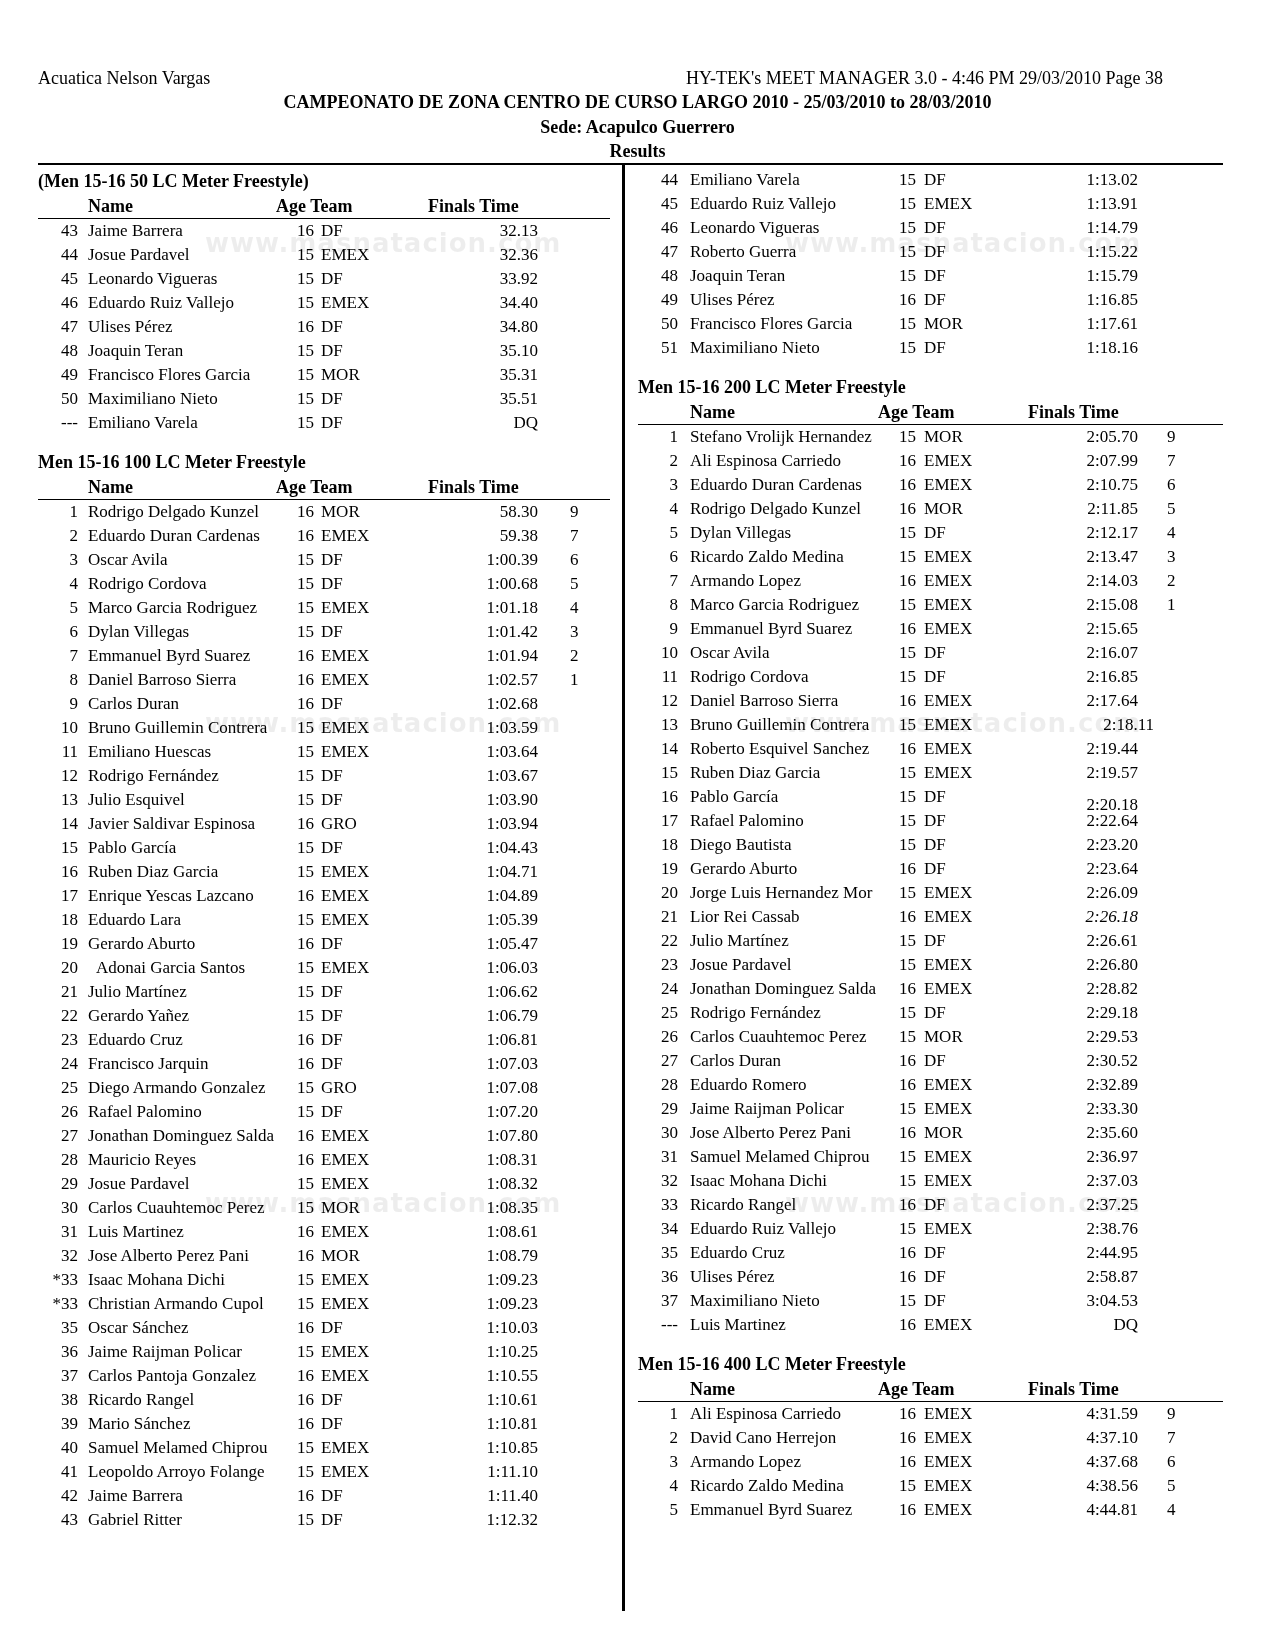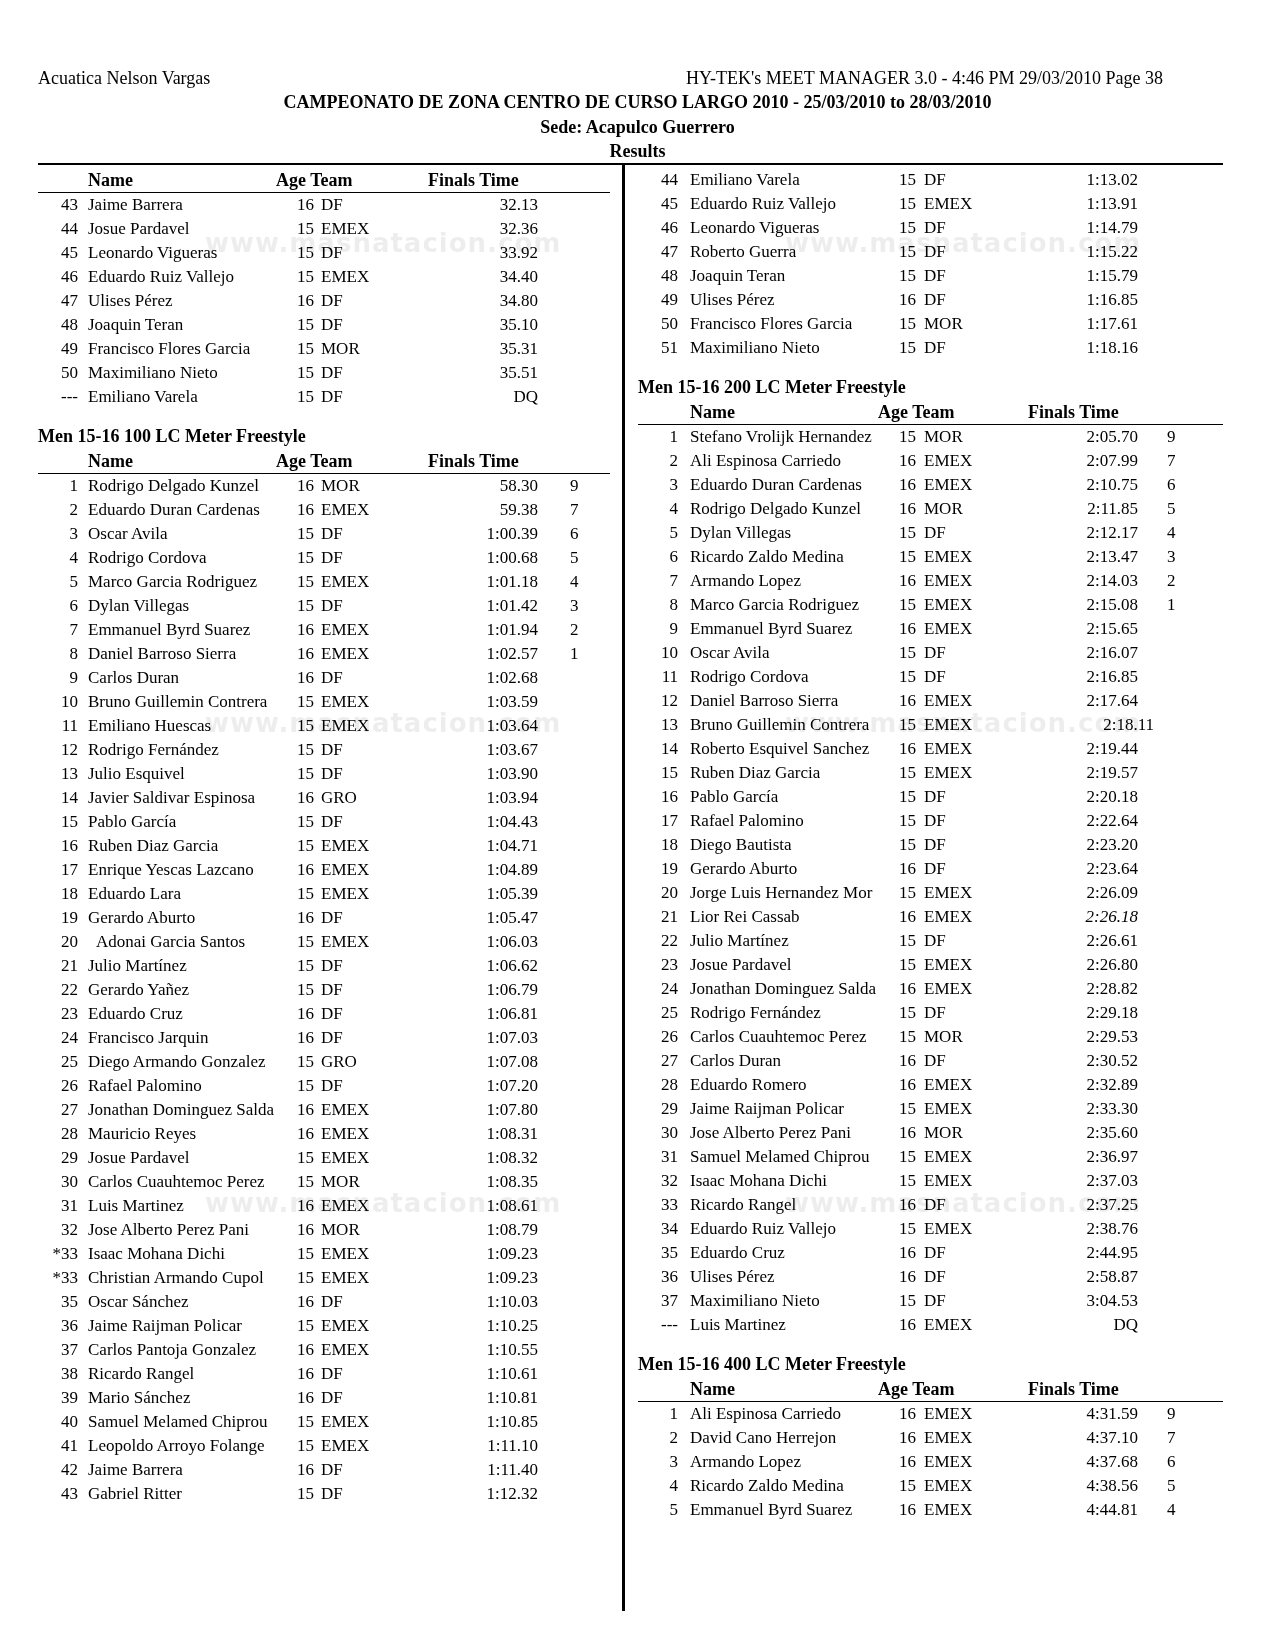--- a/index.html
+++ b/index.html
@@ -42,20 +42,21 @@
 
 <div class="watermark" style="left:205px;top:228px;">www.masnatacion.com</div>
 <div class="watermark" style="left:205px;top:708px;">www.masnatacion.com</div>
 <div class="watermark" style="left:205px;top:1188px;">www.masnatacion.com</div>
 <div class="watermark" style="left:785px;top:228px;">www.masnatacion.com</div>
 <div class="watermark" style="left:785px;top:708px;">www.masnatacion.com</div>
 <div class="watermark" style="left:785px;top:1188px;">www.masnatacion.com</div>
 
 <div class="col" id="col-left" style="left:38px;top:168px;width:572px;">
     <div class="event">
+      <div class="ev-title">(Men 15-16 50 LC Meter Freestyle)</div>
       <div class="col-heads">
         <span style="left: 50px;">Name</span>
         <span style="left: 238px;">Age Team</span>
         <span style="left: 390px;">Finals Time</span>
       </div>
       <div class="row">
         <span class="c-place" style="left: 0px;">43</span>
         <span class="c-name" style="left: 50px; width: 195px;">Jaime Barrera</span>
         <span class="c-age" style="left: 252px;">16</span>
         <span style="left: 283px;">DF</span>
@@ -674,21 +675,21 @@
         <span class="c-age" style="left: 254px;">15</span>
         <span style="left: 286px;">EMEX</span>
         <span class="c-time" style="left: 400px;">2:19.57</span>
         <span class="c-pts" style="left: 529px;"></span>
       </div>
       <div class="row">
         <span class="c-place" style="left: 0px;">16</span>
         <span class="c-name" style="left: 52px; width: 195px;">Pablo García</span>
         <span class="c-age" style="left: 254px;">15</span>
         <span style="left: 286px;">DF</span>
-        <span class="c-time" style="left: 400px;">2:20.18</span>
+        <span class="c-time" style="left: 400px; margin-top: 8px;">2:20.18</span>
         <span class="c-pts" style="left: 529px;"></span>
       </div>
       <div class="row">
         <span class="c-place" style="left: 0px;">17</span>
         <span class="c-name" style="left: 52px; width: 195px;">Rafael Palomino</span>
         <span class="c-age" style="left: 254px;">15</span>
         <span style="left: 286px;">DF</span>
         <span class="c-time" style="left: 400px;">2:22.64</span>
         <span class="c-pts" style="left: 529px;"></span>
       </div>

